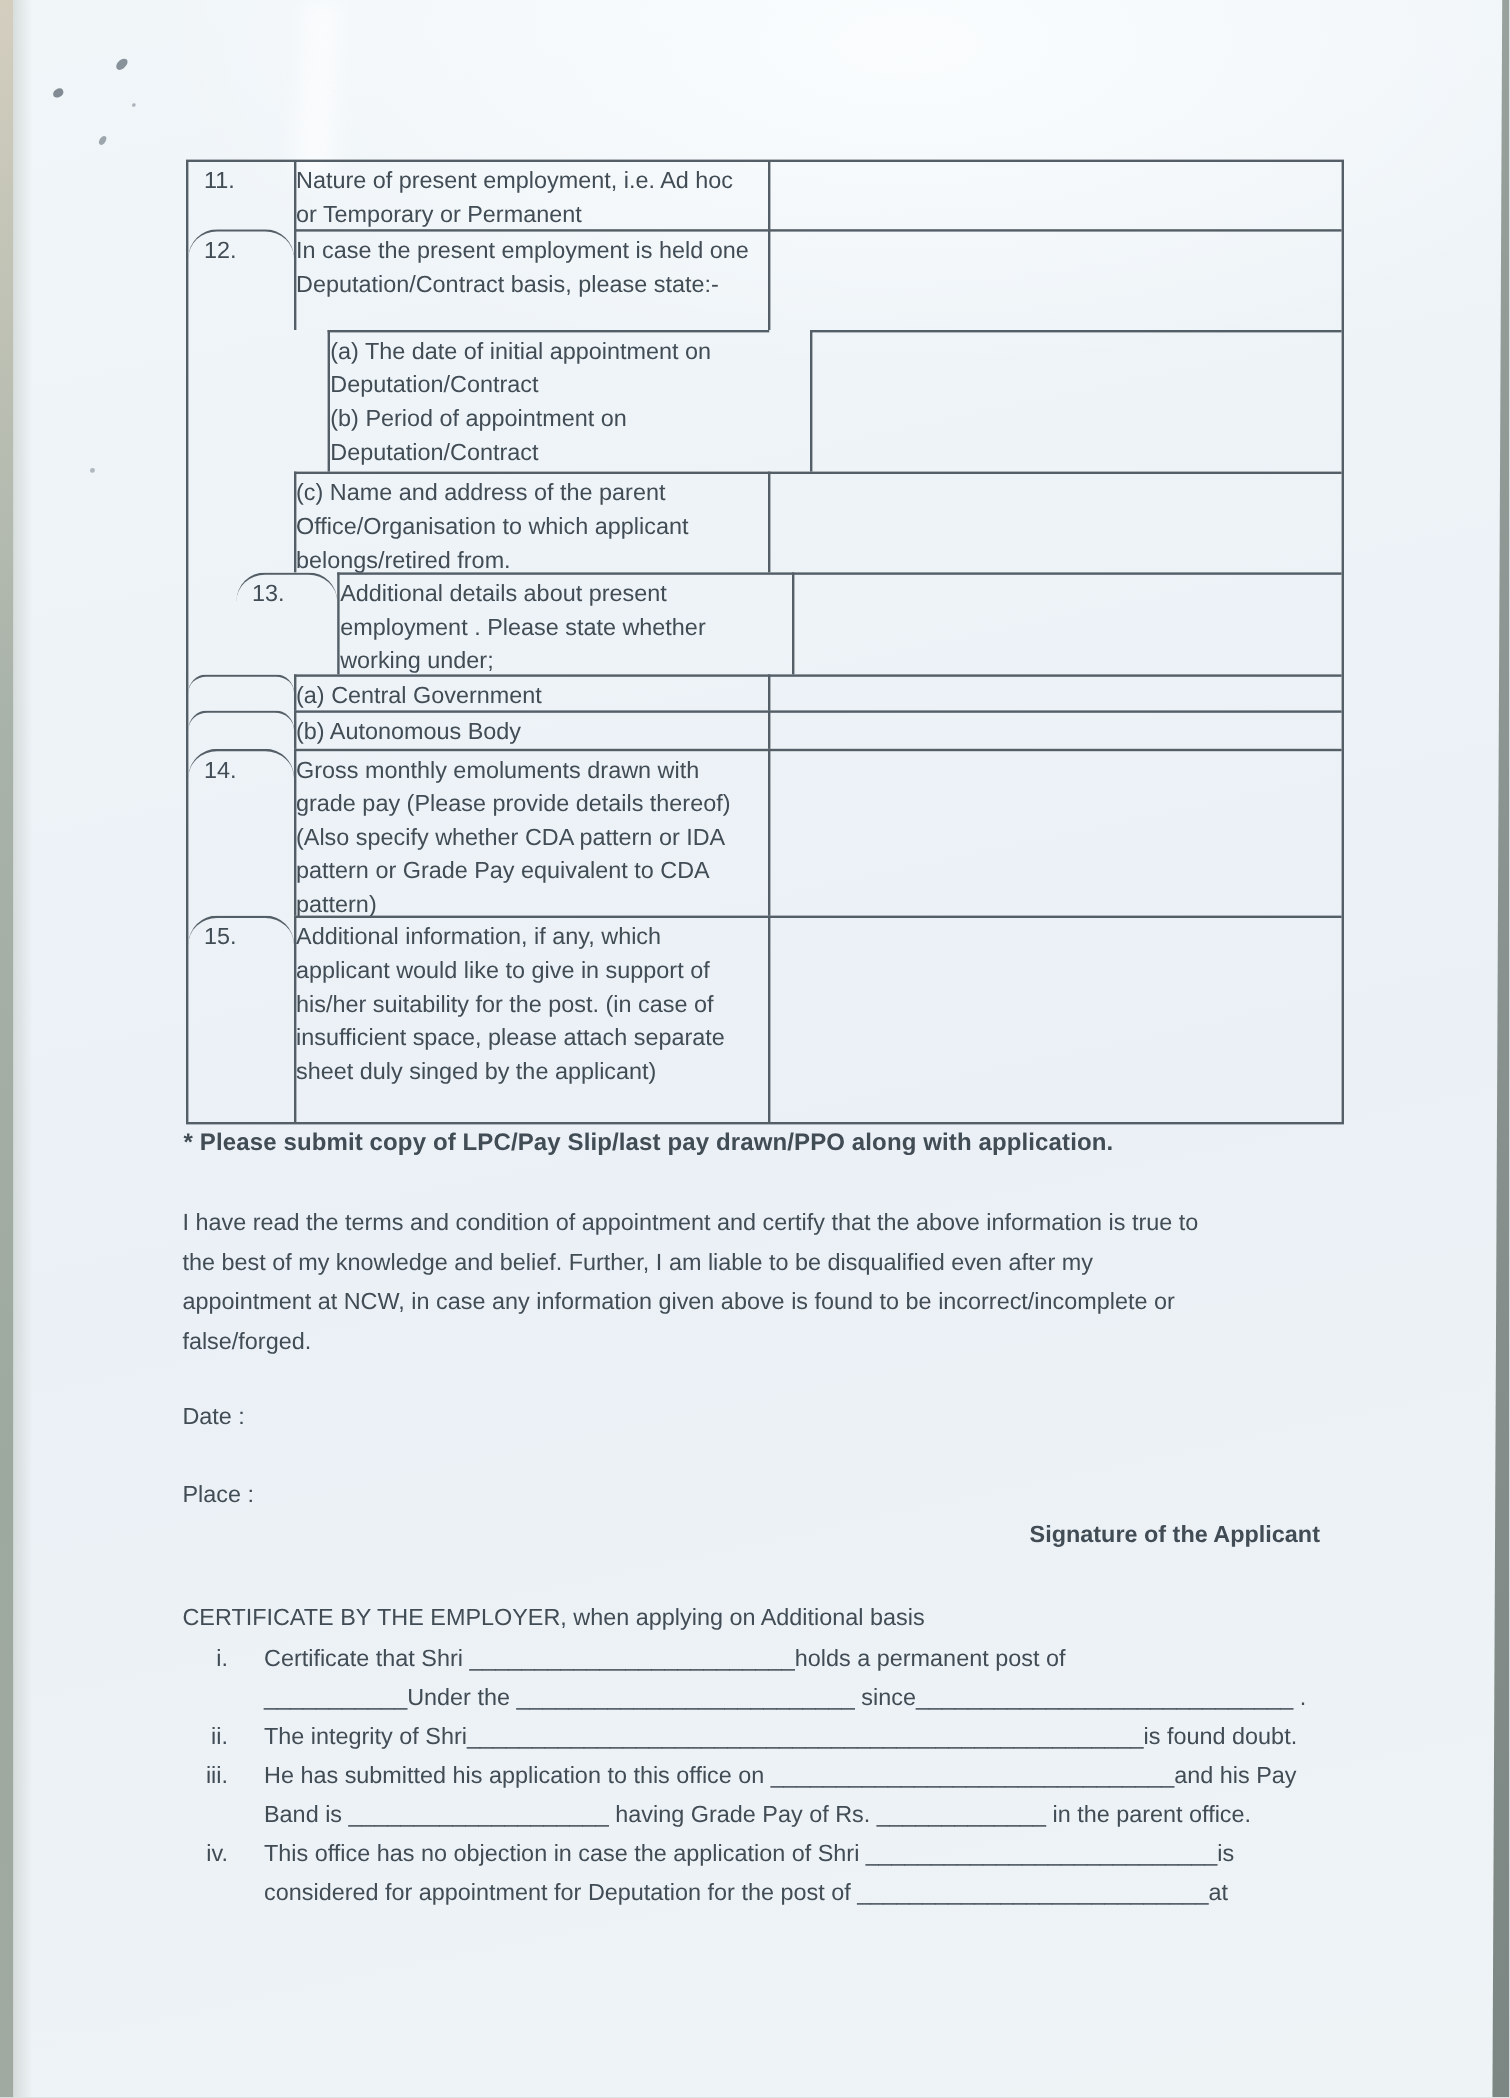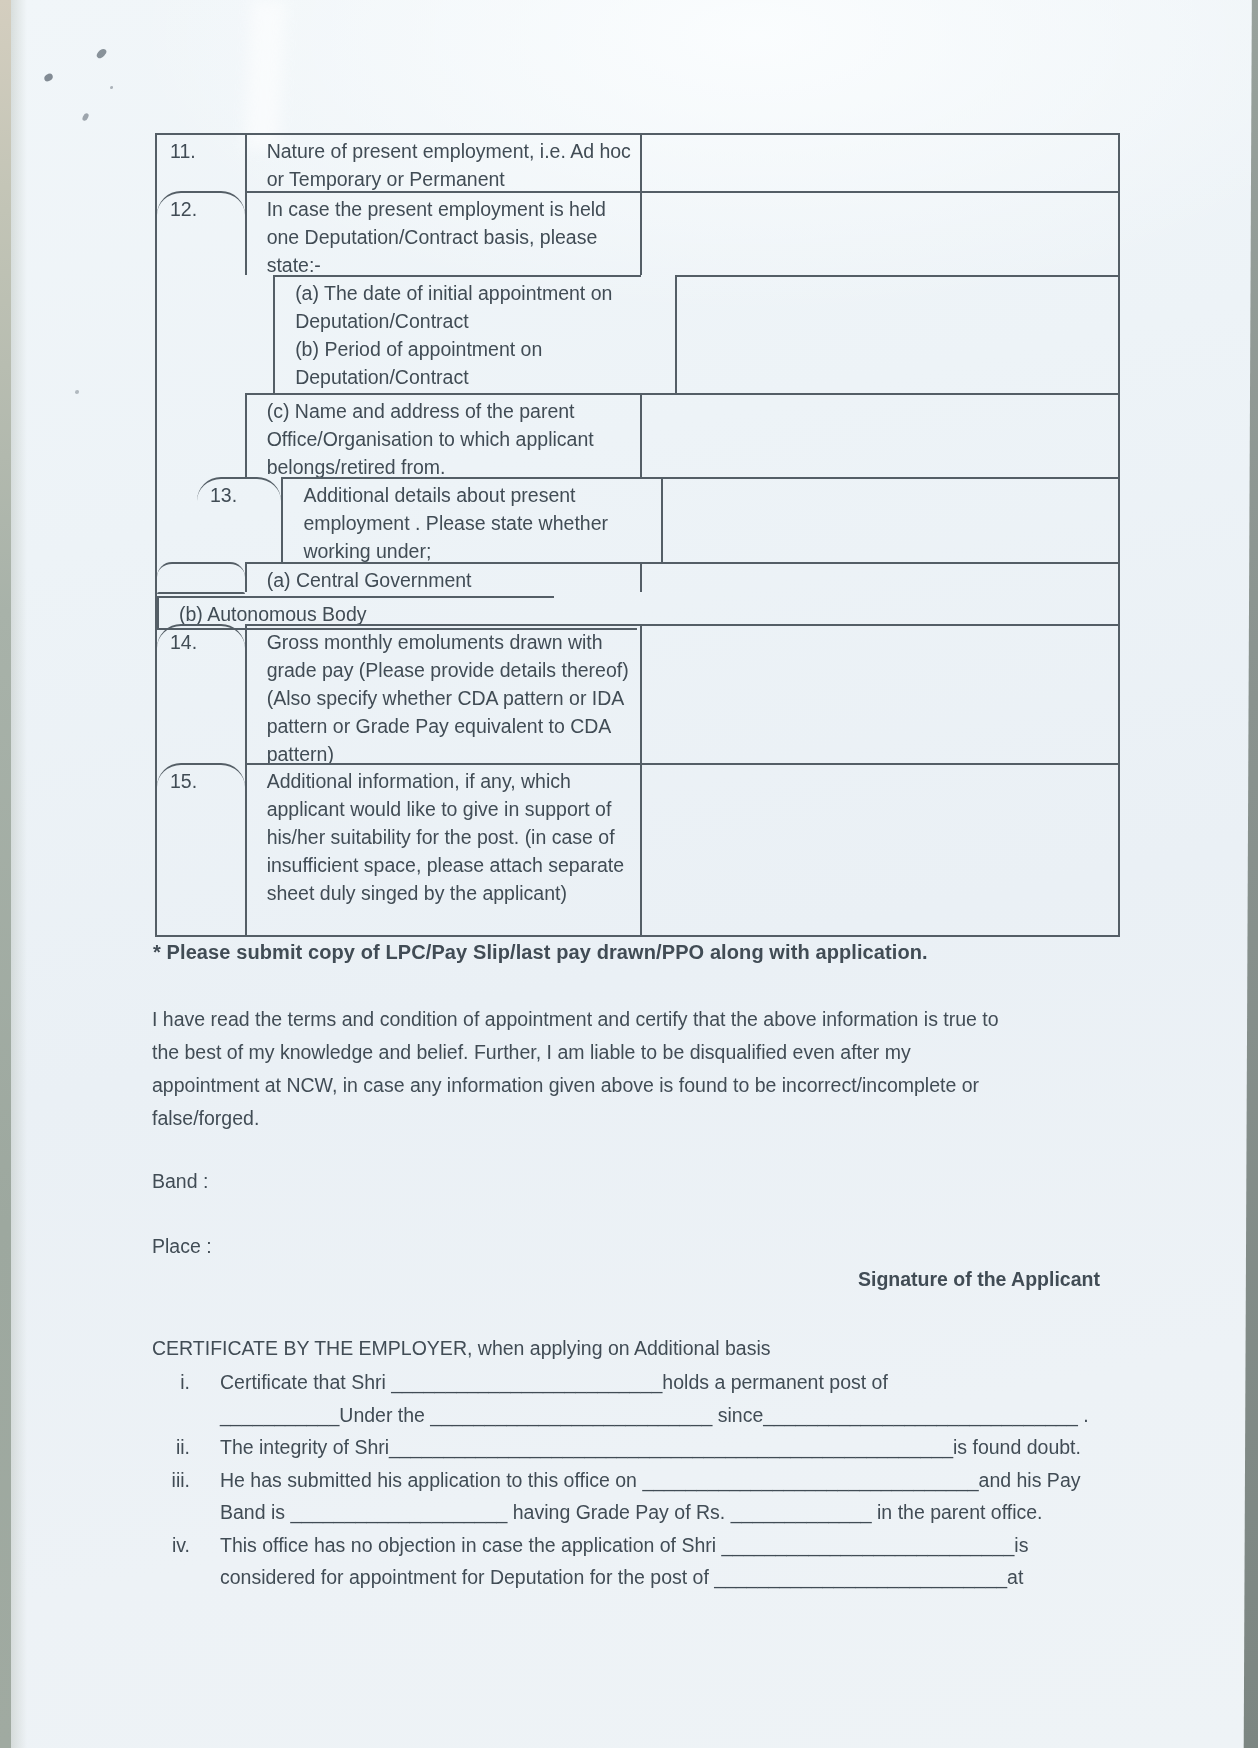--- a/index.html
+++ b/index.html
@@ -24,26 +24,26 @@
   .s2{left:44px;top:74px;width:9px;height:7px;transform:rotate(-20deg);opacity:.8;}
   .s3{left:83px;top:113px;width:5px;height:8px;transform:rotate(25deg);opacity:.6;}
   .s4{left:110px;top:86px;width:3px;height:3px;opacity:.5;}
   .s5{left:75px;top:390px;width:4px;height:4px;opacity:.45;}
 
   
   .doc-table{position:absolute;left:155px;top:133px;width:965px;border:2px solid #545e66;box-sizing:border-box;}
   .t-row{display:flex;box-sizing:border-box;}
   .cell{box-sizing:border-box;font-size:19.5px;line-height:28px;}
   .c-num{width:88px;padding:2px 0 0 13px;border-radius:24px;}
-  .c-q{width:397px;border-left:2px solid #545e66;padding:2px 8px 0 20px;}
+  .c-q{width:397px;border-left:2px solid #545e66;padding:2px 8px 0 0;}
   .c-a{width:480px;border-left:2px solid #545e66;}
   .t-row + .t-row .cell{border-top:2px solid #545e66;}
   .t-row.merge-num .c-num{border-top:none;}
   .r0{height:56px;} .r1{height:84px;} .r2{height:118px;gap:34px;} .r3{height:84px;} .r4{height:85px;margin-left:40px;}
-  .r5{height:30px;} .r6{height:32px;flex-direction:column;} .r7{height:139px;} .r8{height:172px;}
+  .r5{height:30px;} .r6{height:32px;} .r7{height:139px;} .r8{height:172px;}
 
   .note{position:absolute;left:153px;top:941px;font-size:20px;font-weight:700;letter-spacing:.1px;}
   .para{position:absolute;left:152px;top:1003px;width:900px;font-size:19.5px;line-height:33px;}
   .lbl{position:absolute;left:152px;font-size:19.5px;}
   .date{top:1170px;} .place{top:1235px;}
   .sig{position:absolute;left:858px;top:1268px;font-size:19.5px;font-weight:700;}
 
   .cert{position:absolute;left:152px;top:1332px;font-size:19.5px;}
   .cert-heading{line-height:33px;margin-bottom:1px;}
   .cert-item{display:flex;}
@@ -145,21 +145,21 @@
 
   <div class="note">* Please submit copy of LPC/Pay Slip/last pay drawn/PPO along with application.</div>
 
   <div class="para">
     <div>I have read the terms and condition of appointment and certify that the above information is true to</div>
     <div>the best of my knowledge and belief. Further, I am liable to be disqualified even after my</div>
     <div>appointment at NCW, in case any information given above is found to be incorrect/incomplete or</div>
     <div>false/forged.</div>
   </div>
 
-  <div class="lbl date">Band :</div>
+  <div class="lbl date">Date :</div>
   <div class="lbl place">Place :</div>
   <div class="sig">Signature of the Applicant</div>
 
   <div class="cert">
     <div class="cert-heading">CERTIFICATE BY THE EMPLOYER, when applying on Additional basis</div>
 
     <div class="cert-item">
       <div class="cert-marker">i.</div>
       <div class="cert-lines">
         <div>Certificate that Shri _________________________holds a permanent post of</div>

